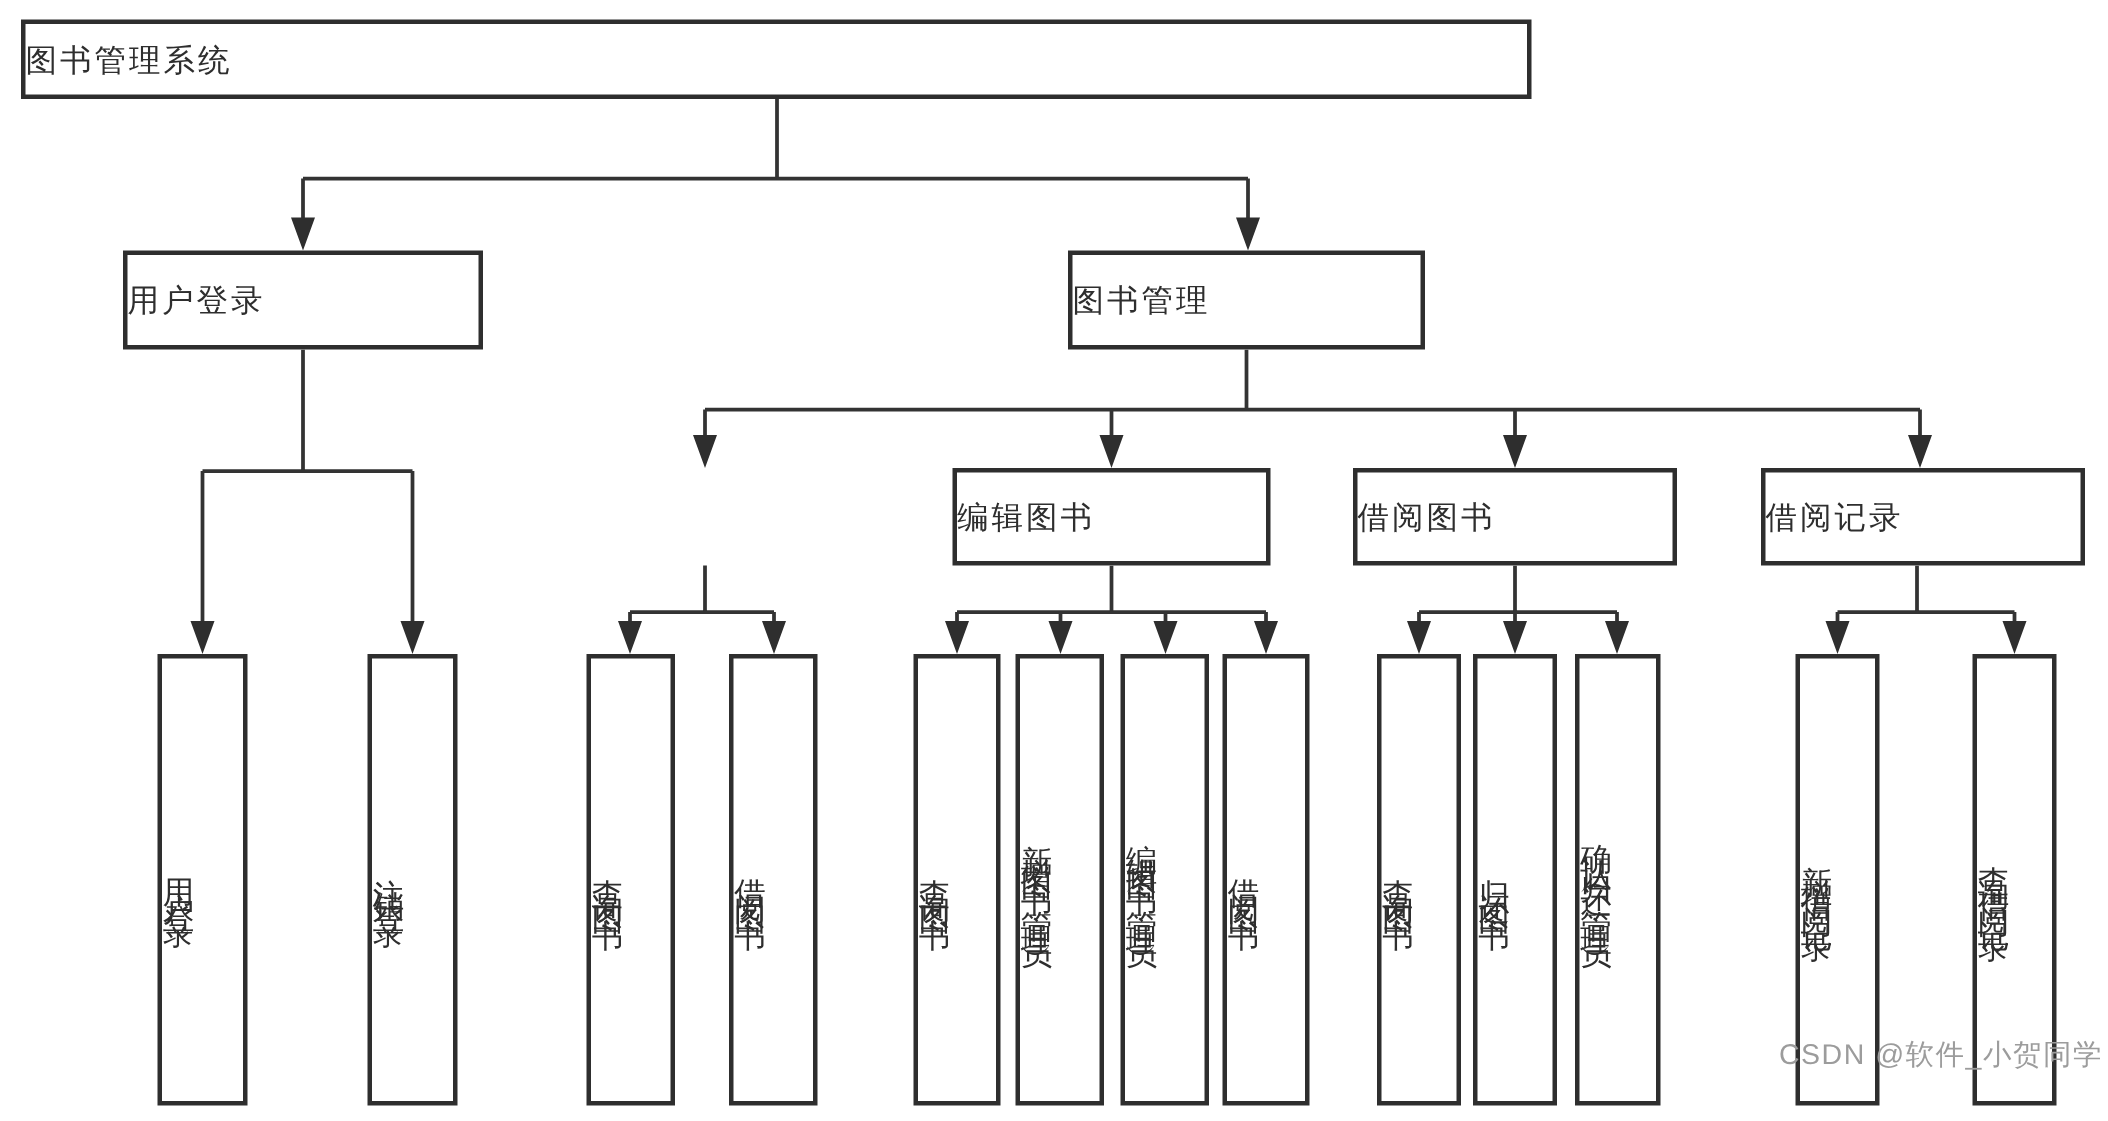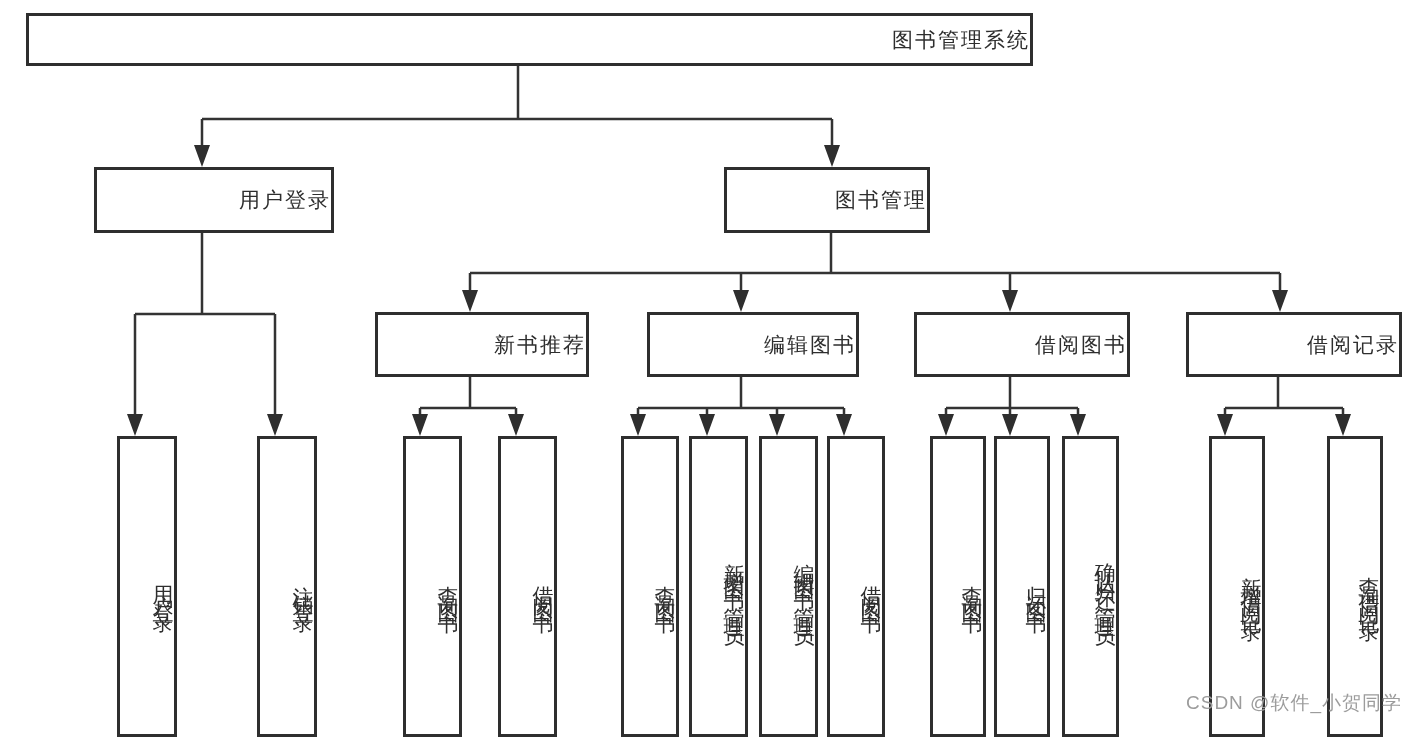--- a/index.html
+++ b/index.html
@@ -18,42 +18,41 @@
     left: 0; top: 0;
     width: 1405px; height: 747px;
     z-index: 1;
   }
   .node {
     position: absolute;
     border: 3px solid #2e2e2e;
     background: #ffffff;
     display: flex;
     align-items: center;
-    justify-content: flex-end;
+    justify-content: flex-start;
     font-size: 21px;
     letter-spacing: 2px;
     z-index: 2;
     color: #2e2e2e;
-    margin-left: 12px;
   }
   .leaf {
     letter-spacing: 0;
   }
   .vtext {
     writing-mode: vertical-rl;
     text-orientation: mixed;
     font-size: 21px;
     letter-spacing: 9px;
     line-height: 1;
     white-space: nowrap;
   }
   
   .n-root          { left: 14px;   top: 13px;  width: 1007px; height: 53px; }
   .n-user-login    { left: 82px;   top: 167px; width: 240px;  height: 66px; }
-  .n-book-mgmt     { left: 712px;  top: 167px; width: 206px;  height: 66px; }
+  .n-book-mgmt     { left: 712px;  top: 167px; width: 238px;  height: 66px; }
   .n-new-book      { left: 363px;  top: 312px; width: 214px;  height: 65px; }
   .n-book-borrow   { left: 635px;  top: 312px; width: 212px;  height: 65px; }
   .n-cur-borrow    { left: 902px;  top: 312px; width: 216px;  height: 65px; }
   .n-borrow-rec    { left: 1174px; top: 312px; width: 216px;  height: 65px; }
   
   .lf1  { left: 105px;  top: 436px; width: 60px; height: 301px; }
   .lf2  { left: 245px;  top: 436px; width: 60px; height: 301px; }
   .lf3  { left: 391px;  top: 436px; width: 59px; height: 301px; }
   .lf4  { left: 486px;  top: 436px; width: 59px; height: 301px; }
   .lf5  { left: 609px;  top: 436px; width: 58px; height: 301px; }
@@ -141,23 +140,20 @@
     <span>图书管理系统</span>
   </div>
 
   <div class="node n-user-login">
     <span>用户登录</span>
   </div>
   <div class="node n-book-mgmt">
     <span>图书管理</span>
   </div>
 
-  <div class="node n-new-book">
-    <span>新书推荐</span>
-  </div>
   <div class="node n-book-borrow">
     <span>编辑图书</span>
   </div>
   <div class="node n-cur-borrow">
     <span>借阅图书</span>
   </div>
   <div class="node n-borrow-rec">
     <span>借阅记录</span>
   </div>
 

